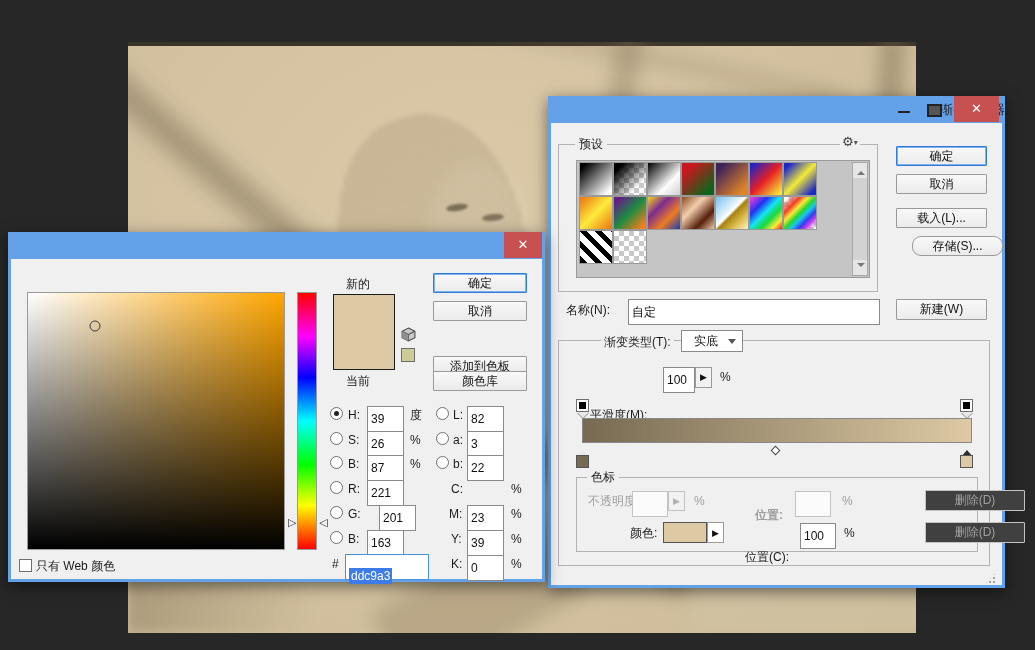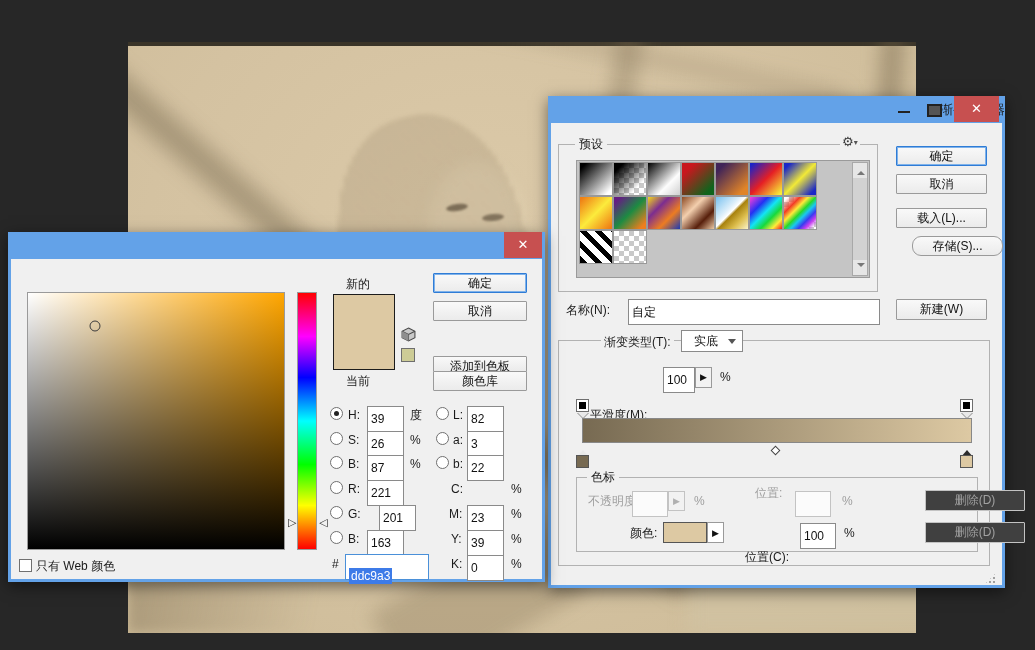--- a/index.html
+++ b/index.html
@@ -201,21 +201,21 @@
     <div class="midpoint" style="left:224px;top:351px;"></div>
 
     <div class="groupbox" style="left:28px;top:381px;width:402px;height:75px;">
       <span class="legend" style="left:10px;">色标</span>
     </div>
 
     <span class="t12 abs dim" style="left:40px;top:397px;">不透明度:</span>
     <div class="inp" style="left:84px;top:395px;width:36px;height:20px;background:#fbfbfb;border-color:#c3c3c3;"></div>
     <div class="spinbtn playglyph dim" style="left:120px;top:395px;width:17px;height:20px;color:#b0b0b0;border-color:#c3c3c3;">▶</div>
     <span class="t12 abs dim" style="left:146px;top:397px;">%</span>
-    <span class="t12 abs dim" style="left:207px;top:389px;">位置:</span>
+    <span class="t12 abs dim" style="left:207px;top:411px;font-weight:bold;">位置:</span>
     <div class="inp" style="left:247px;top:395px;width:36px;height:20px;background:#fbfbfb;border-color:#c3c3c3;"></div>
     <span class="t12 abs dim" style="left:294px;top:397px;">%</span>
     <div class="btn disabled" style="left:330px;top:394px;width:100px;height:21px;line-height:19px;">删除(D)</div>
 
     <span class="t12 abs" style="left:82px;top:429px;">颜色:</span>
     <div class="abs" style="left: 115px; top: 426px; width: 44px; height: 21px; border: 1px solid rgb(85, 85, 85); background: rgb(221, 201, 163);"></div>
     <div class="spinbtn playglyph" style="left:159px;top:426px;width:17px;height:21px;background:#fff;line-height:21px;">▶</div>
     <span class="t12 abs" style="left:197px;top:429px;margin-top:24px;">位置(C):</span>
     <input class="inp" style="left: 252px; top: 427px; width: 36px; height: 20px;" value="100">
     <span class="t12 abs" style="left:296px;top:429px;">%</span>

